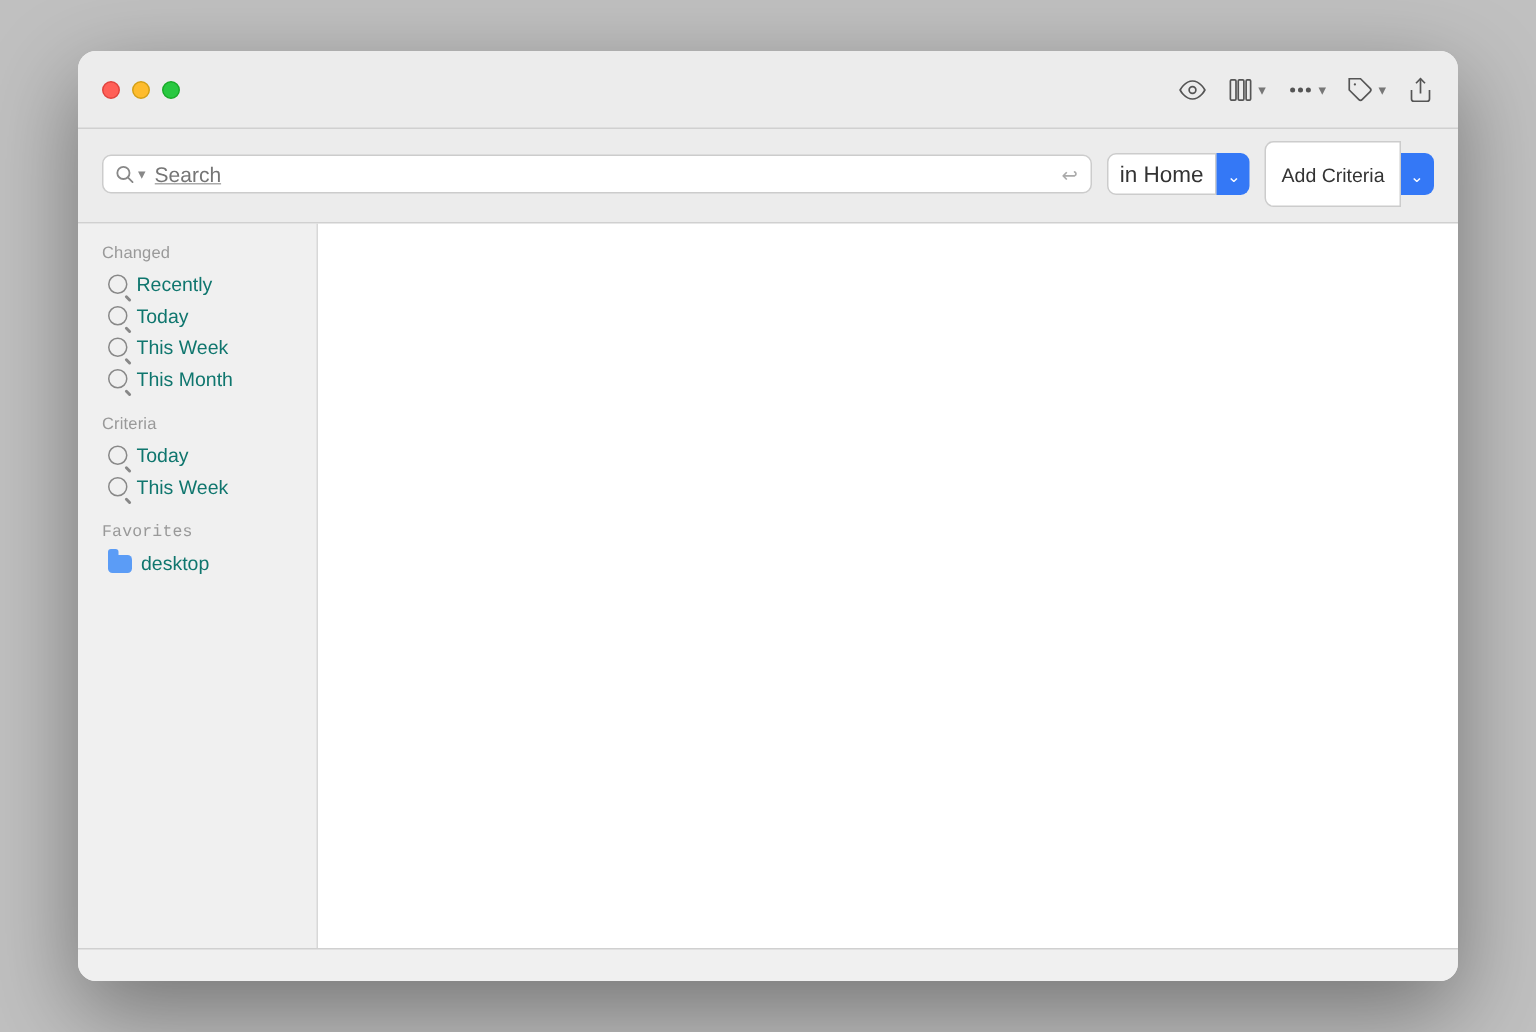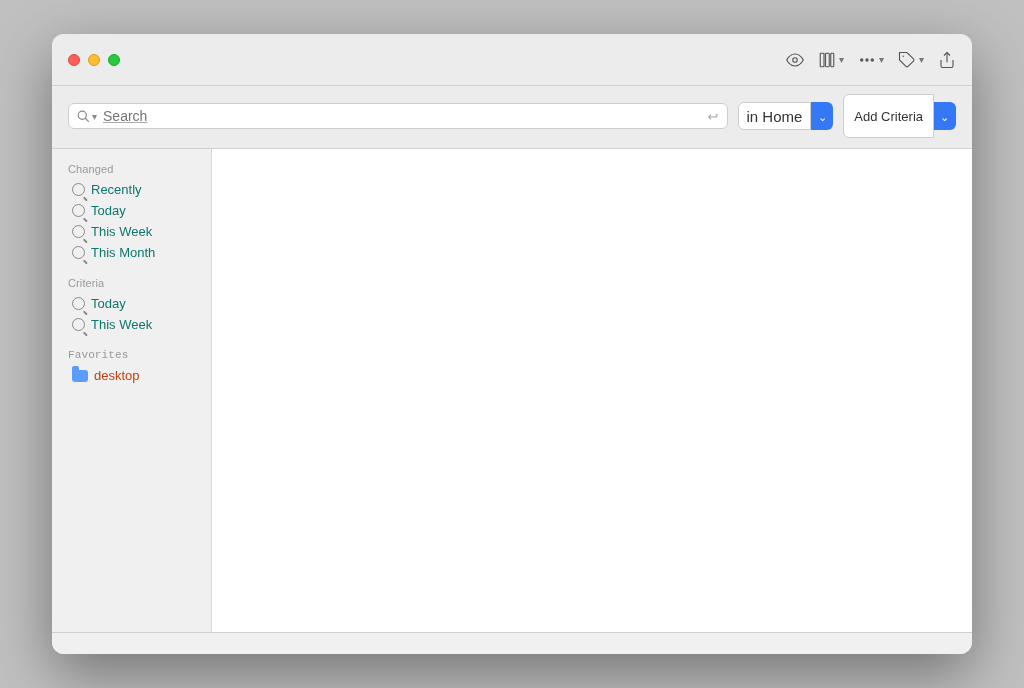--- a/index.html
+++ b/index.html
@@ -244,21 +244,21 @@
       width: 7px;
       height: 4px;
       background: #5b9cf6;
       border-radius: 2px 2px 0 0;
     }
     .sidebar-item-label {
       color: #0f766e;
       font-size: 13px;
     }
     .sidebar-item.favorites-item .sidebar-item-label {
-      color: #c2410c;
+      color: #0f766e;
     }
     
     .main-content {
       flex: 1;
       background: white;
       overflow: auto;
     }
     
     .statusbar {
       height: 22px;

